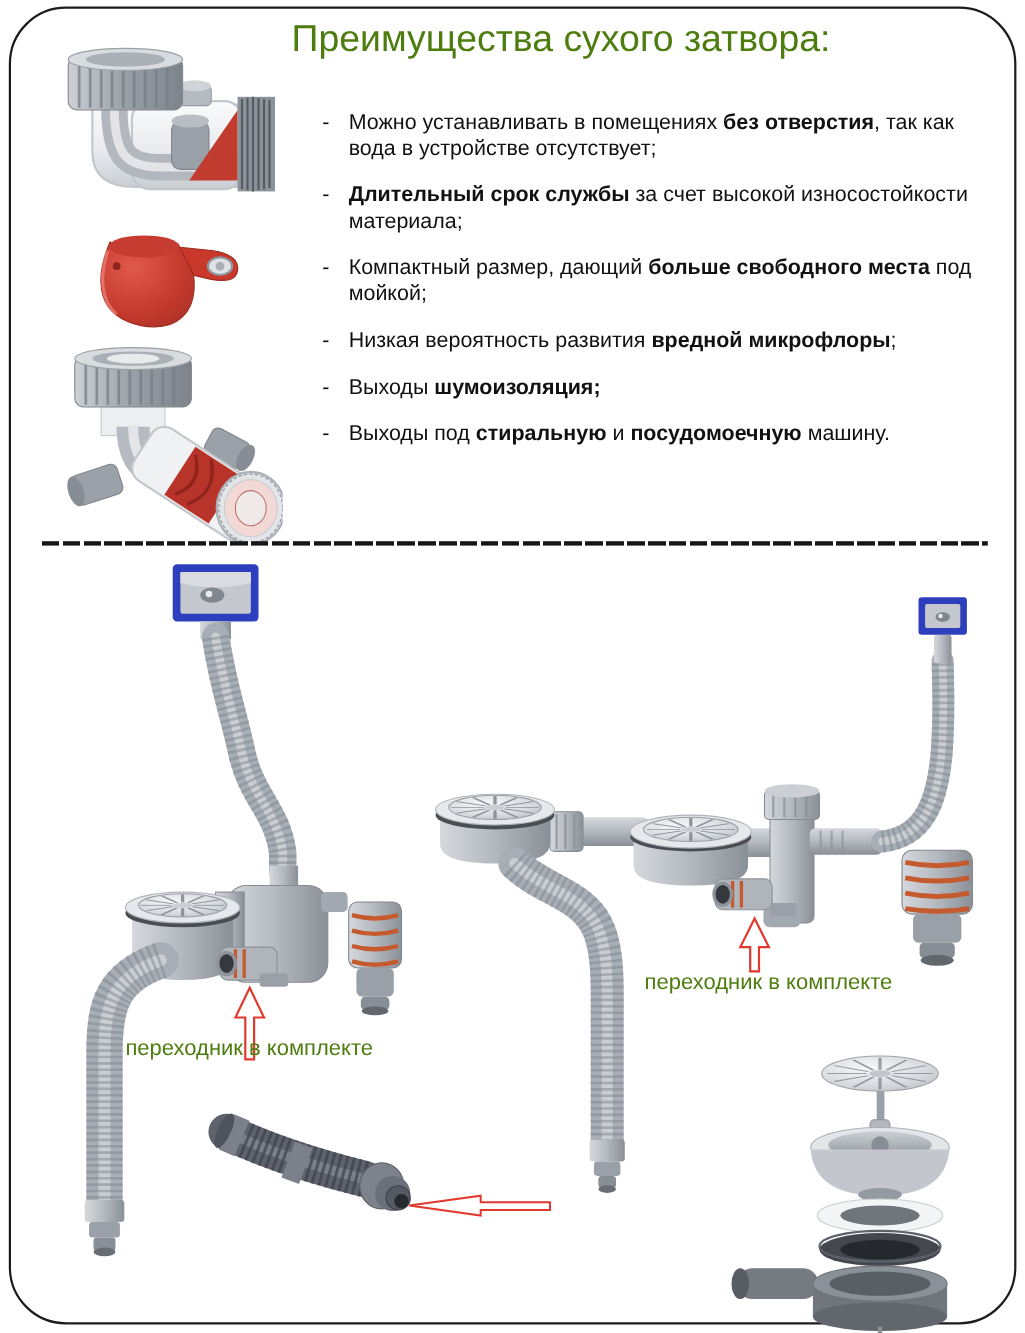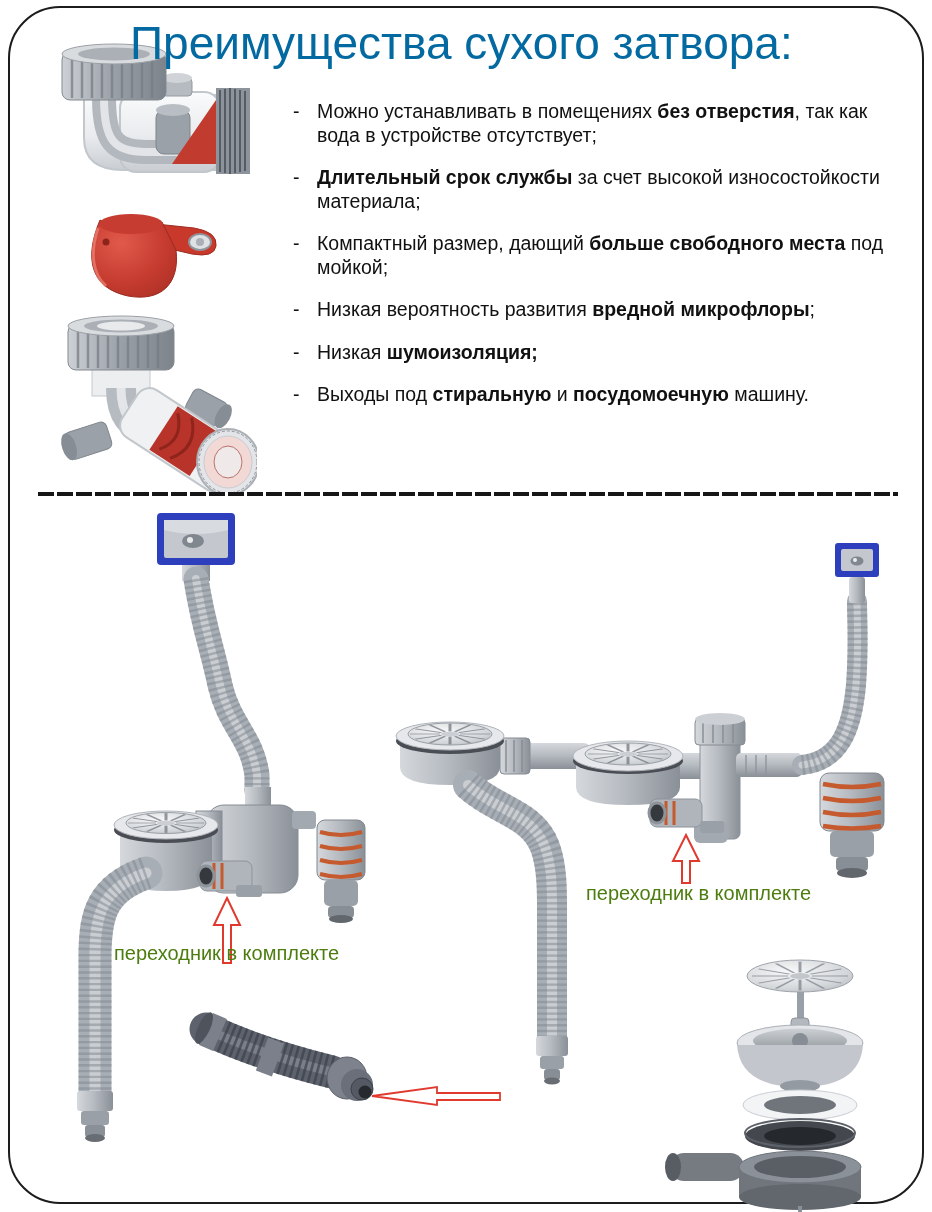--- a/index.html
+++ b/index.html
@@ -5,22 +5,22 @@
   html,body{margin:0;padding:0;}
   body{
     width:932px;height:1212px;position:relative;overflow:hidden;
     background:#ffffff;font-family:"Liberation Sans",sans-serif;color:#111;
   }
   .frame{
     position:absolute;left:8px;top:6px;right:8px;bottom:8px;
     border:2px solid #1c1c1c;border-radius:52px;z-index:0;
   }
   .page-title{
-    position:absolute;left:130px;top:16px;width:760px;
-    font-size:46px;color:#0369a1;z-index:2;
+    position:absolute;left:130px;top:16px;width:760px;text-align:center;
+    font-size:34px;color:#4d7c0f;z-index:2;
   }
   
   .photo{position:absolute;z-index:1;}
   
   .adv{
     position:absolute;left:293px;top:100px;width:618px;z-index:2;
     list-style:none;margin:0;padding:0;font-size:19.5px;line-height:23.5px;
   }
   .adv li{display:flex;margin-bottom:19px;}
   .adv .dash{flex:none;width:24px;}
@@ -173,21 +173,21 @@
     <li>
       <span class="dash">-</span>
       <span class="txt"><span>Компактный размер, дающий </span><b>больше свободного места</b><span> под мойкой;</span></span>
     </li>
     <li>
       <span class="dash">-</span>
       <span class="txt"><span>Низкая вероятность развития </span><b>вредной микрофлоры</b><span>;</span></span>
     </li>
     <li>
       <span class="dash">-</span>
-      <span class="txt"><span>Низкая </span><b>шумоизоляция;</b></span>
+      <span class="txt"><span>Выходы </span><b>шумоизоляция;</b></span>
     </li>
     <li>
       <span class="dash">-</span>
       <span class="txt"><span>Выходы под </span><b>стиральную</b><span>  и </span><b>посудомоечную</b><span> машину.</span></span>
     </li>
   </ul>
 
 <div class="divider"></div>
 
 <svg class="diagram" width="932" height="707" viewBox="0 0 932 707">

